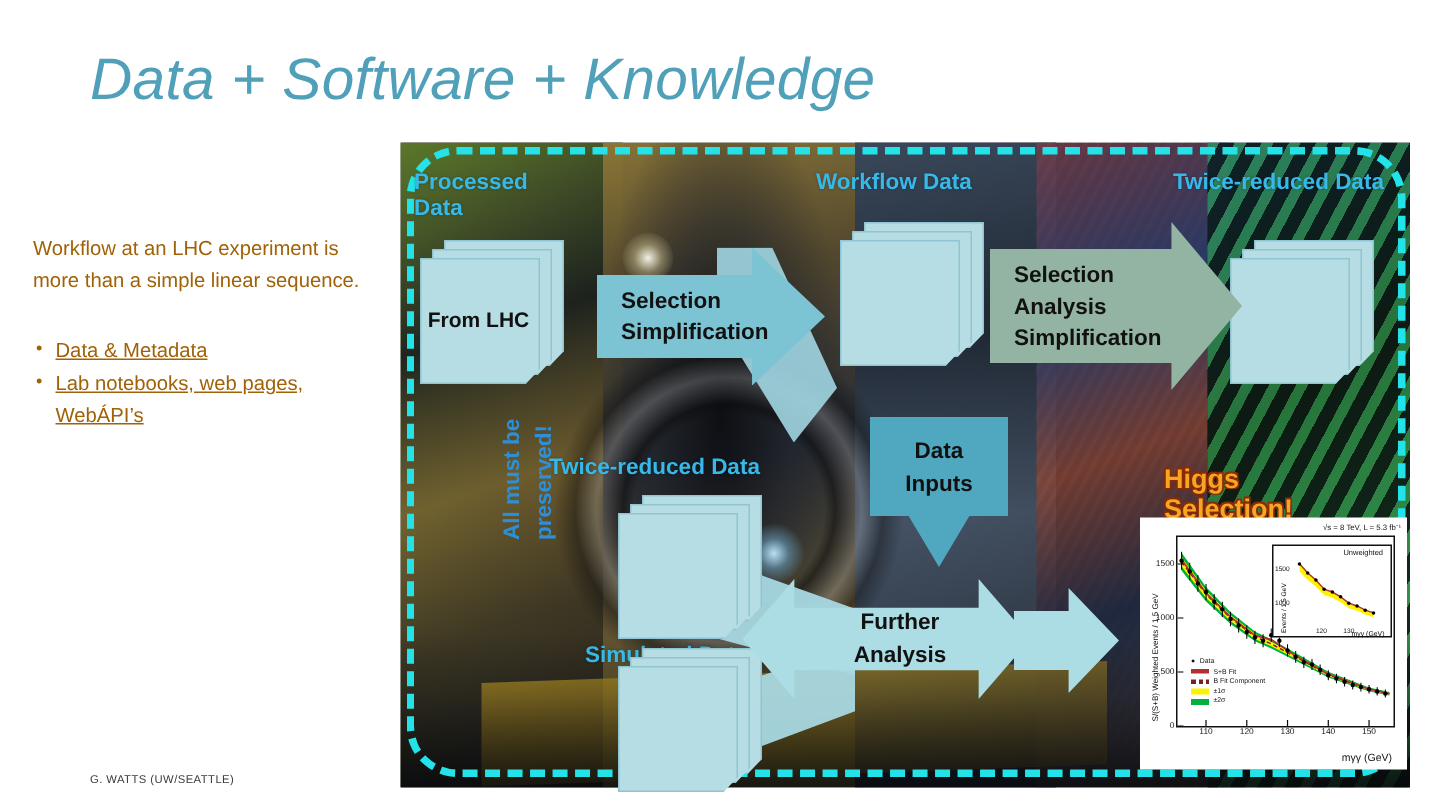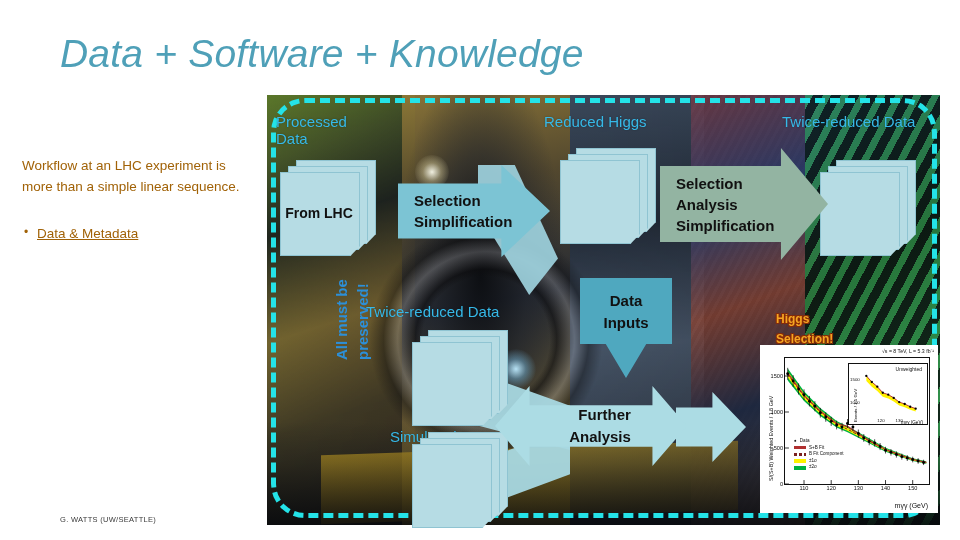--- a/index.html
+++ b/index.html
@@ -86,21 +86,21 @@
   #dash-border{
     position:absolute; left:271px; top:98px; width:666px; height:420px;
     border:5px dashed #24E3E8;
     border-radius:34px;
     box-sizing:border-box;
     pointer-events:none;
   }
 
   
   .ph-label{
-    position:absolute; color:#36B9E8; font-weight:normal; font-size:15px;
+    position:absolute; color:#36B9E8; font-weight:bold; font-size:15px;
     line-height:17px; white-space:nowrap;
     text-shadow:0 0 2px rgba(0,0,0,.30);
   }
   #lbl-processed{left:276px;top:113px;}
   #lbl-reduced{left:544px;top:113px;}
   #lbl-twice1{left:782px;top:113px;}
   #lbl-twice2{left:366px;top:303px;}
   #lbl-simulated{left:390px;top:428px;}
 
   
@@ -171,38 +171,38 @@
 
   
   #arrow-further{
     position:absolute; left:495px; top:386px; width:192px; height:80px;
     background:#ACDCE4;
     clip-path:polygon(0 50%,18% 0,18% 24%,82% 24%,82% 0,100% 50%,82% 100%,82% 76%,18% 76%,18% 100%);
     display:flex; align-items:center; justify-content:center;
   }
   #arrow-further-txt{
     font-size:15px; font-weight:bold; color:#111; line-height:22px;
-    text-align:right; padding-left:18px;
+    text-align:center; padding-left:18px;
   }
 
   
   .wedge{position:absolute; background:#A8D8E2;}
   #wedge-a{left:478px;top:165px;width:80px;height:130px;
     clip-path:polygon(0 0,46% 0,100% 72%,64% 100%,0 36%); background:#9ED2DE; opacity:.92;}
   #wedge-b{left:452px;top:358px;width:118px;height:92px;
     clip-path:polygon(0 6%,100% 52%,100% 100%,0 66%); background:#A8D8E2; opacity:.95;}
   #wedge-c{left:452px;top:430px;width:118px;height:92px;
     clip-path:polygon(0 42%,100% 0,100% 48%,0 96%); background:#A8D8E2; opacity:.95;}
   #wedge-d{left:676px;top:392px;width:70px;height:70px;
     clip-path:polygon(0 22%,52% 22%,52% 0,100% 50%,52% 100%,52% 78%,0 78%); background:#ACDCE4;}
 
   
   #higgs-label{
     position:absolute; left:776px; top:309px;
-    font-size:12px; font-weight:bold; line-height:20px;
+    font-size:18px; font-weight:bold; line-height:20px;
     color:#F5A623; white-space:nowrap;
     text-shadow:-1px -1px 0 #8a2b06, 1px -1px 0 #8a2b06, -1px 1px 0 #8a2b06, 1px 1px 0 #8a2b06;
   }
   #higgs-plot{
     position:absolute; left:760px; top:345px; width:178px; height:168px;
     background:#ffffff; overflow:hidden;
   }
   #plot-header{
     position:absolute; right:4px; top:2px; font-size:5.2px; color:#111; white-space:nowrap;
   }
@@ -239,20 +239,21 @@
 </style>
 </head>
 <body>
 
 <div id="slide-title">Data + Software + Knowledge</div>
 
 <div id="left-col">
   <p class="para">Workflow at an LHC experiment is more than a simple linear sequence.</p>
   <ul>
     <li>Data &amp; Metadata</li>
+    <li>Lab notebooks, web pages, WebÁPI’s</li>
   </ul>
 </div>
 <div id="footer-credit">G. WATTS (UW/SEATTLE)</div>
 
 <div id="diagram-stage">
   <div id="photo-bg">
     <div class="ph ph1"></div>
     <div class="ph ph2"></div>
     <div class="ph ph3"></div>
     <div class="ph ph4"></div>
@@ -265,21 +266,21 @@
     <div class="ph ph-glow3"></div>
   </div>
 </div>
 
 <div id="dash-border"></div>
 
 <div class="ph-label" id="lbl-processed">
   <span>Processed</span><br>
   <span>Data</span>
 </div>
-<div class="ph-label" id="lbl-reduced">Reduced Higgs</div>
+<div class="ph-label" id="lbl-reduced">Workflow Data</div>
 <div class="ph-label" id="lbl-twice1">Twice-reduced Data</div>
 <div class="ph-label" id="lbl-twice2">Twice-reduced Data</div>
 <div class="ph-label" id="lbl-simulated">Simulated Data</div>
 
 <div id="lbl-preserved">All must be</div>
 <div id="lbl-preserved2">preserved!</div>
 
 <div class="wedge" id="wedge-a"></div>
 <div class="wedge" id="wedge-b"></div>
 <div class="wedge" id="wedge-c"></div>

